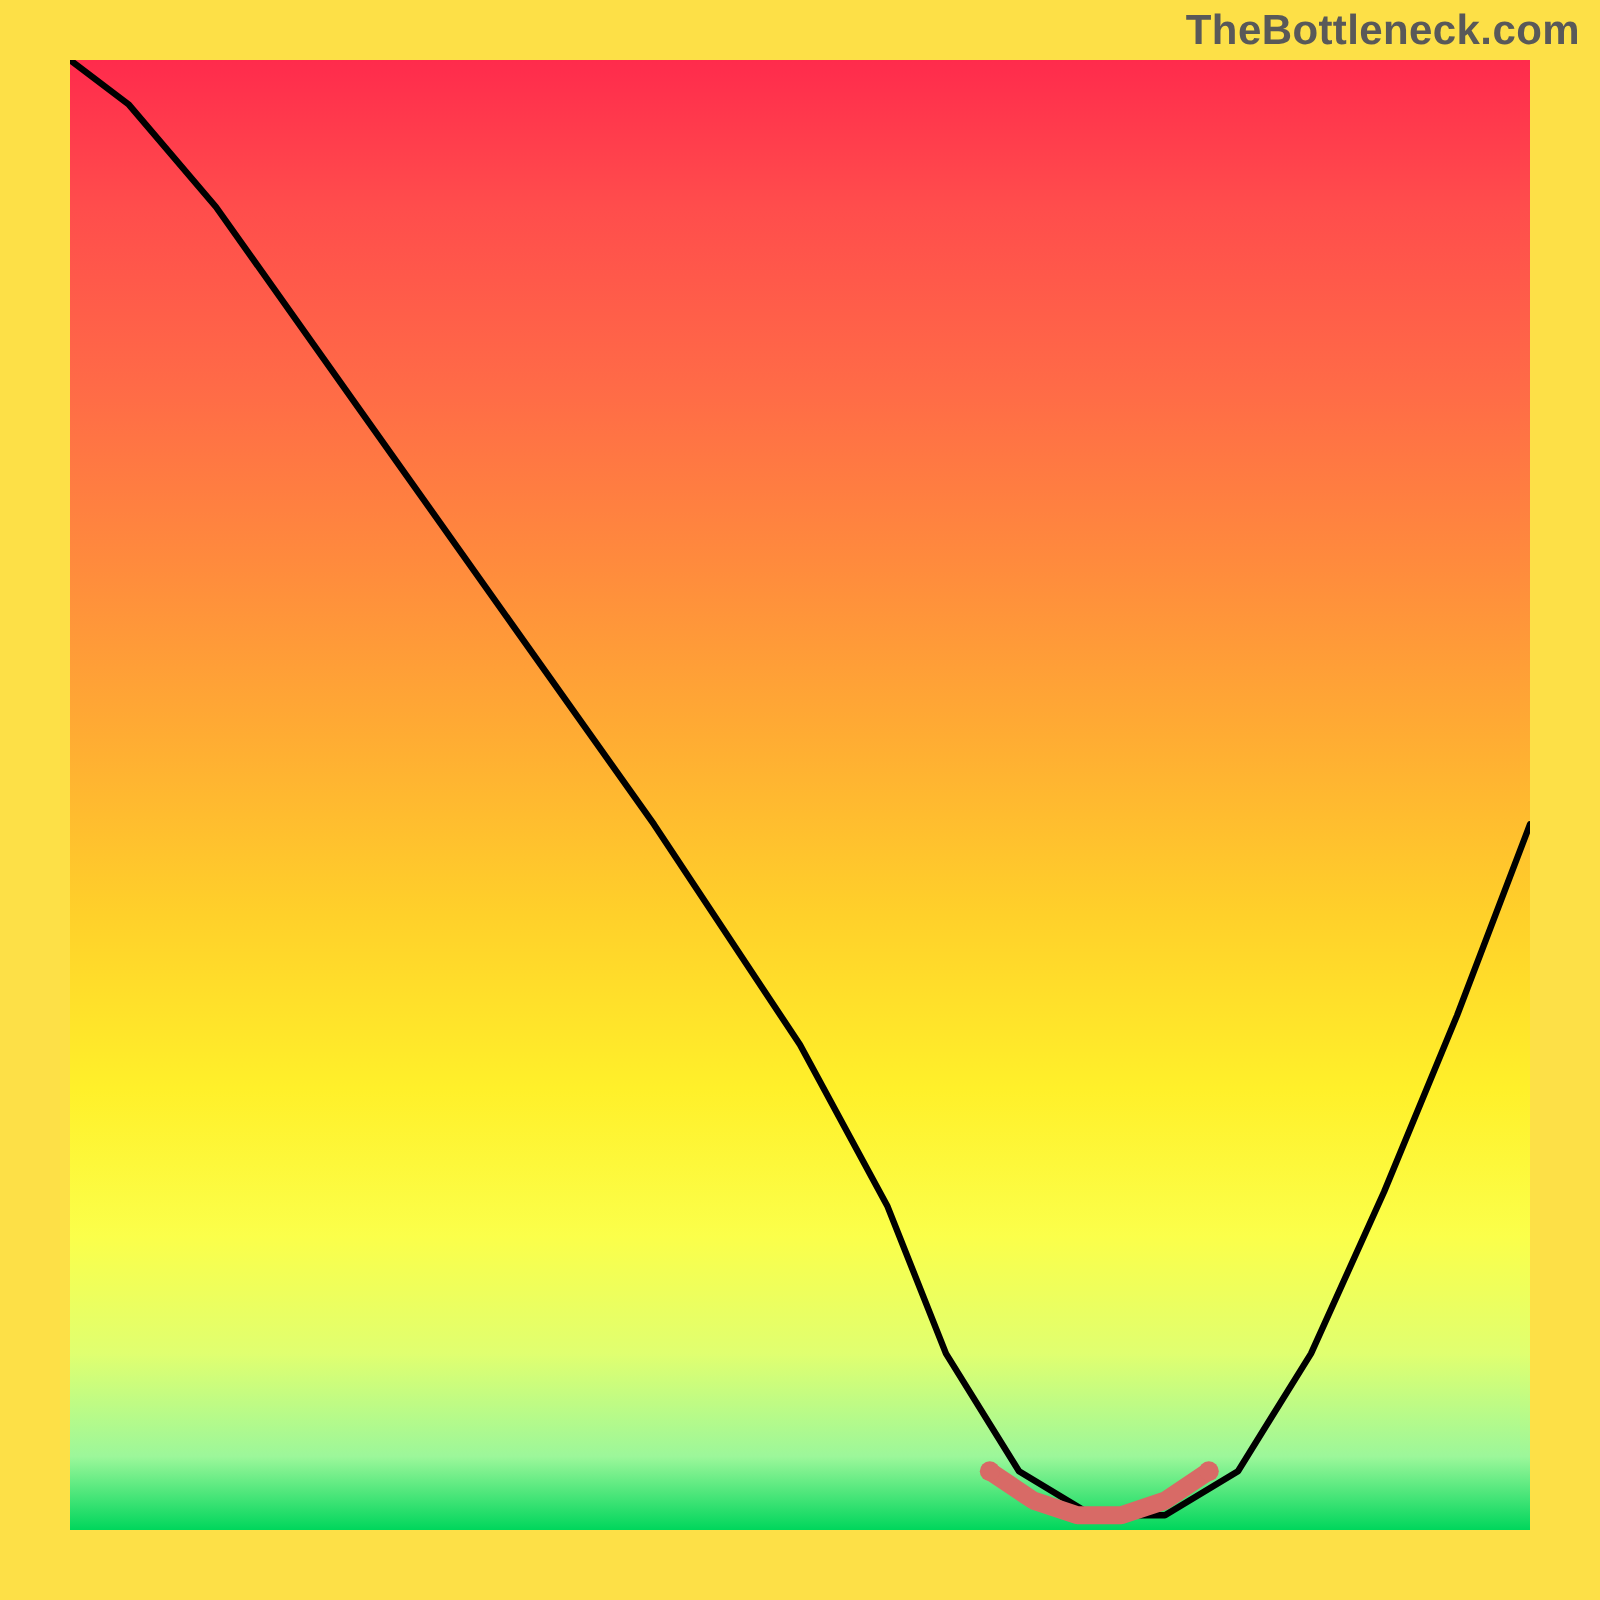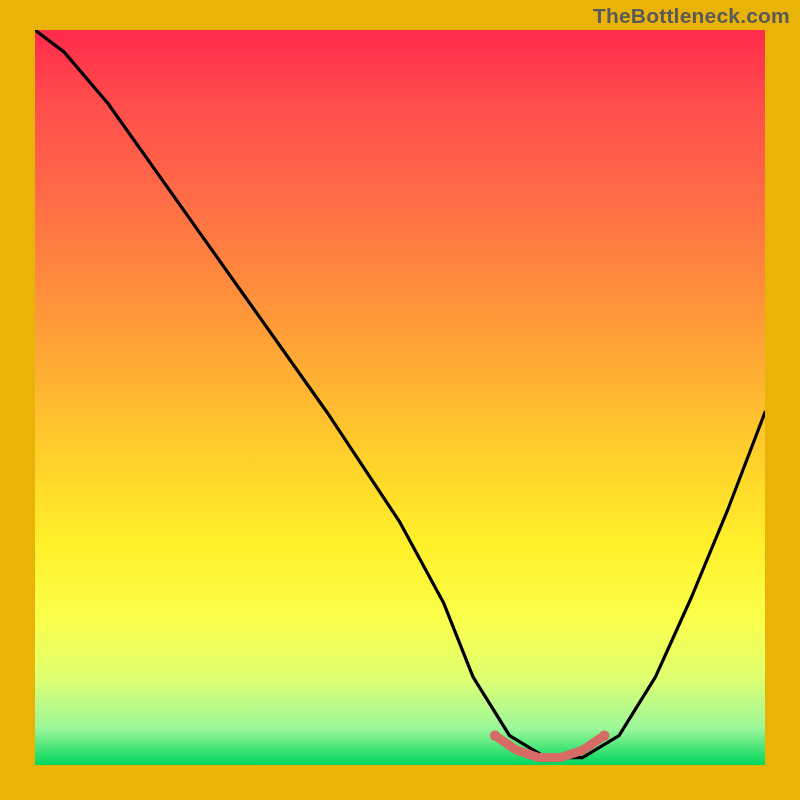--- a/index.html
+++ b/index.html
@@ -8,21 +8,21 @@
     width: 800px;
     height: 800px;
     background: #000;
     overflow: hidden;
     font-family: Arial, Helvetica, sans-serif;
   }
   .frame {
     position: relative;
     width: 800px;
     height: 800px;
-    background: #eab308;
+    background: #fde047;
   }
   .watermark {
     position: absolute;
     top: 4px;
     right: 10px;
     color: #595959;
     font-size: 21px;
     font-weight: 600;
     letter-spacing: 0.2px;
     z-index: 10;

